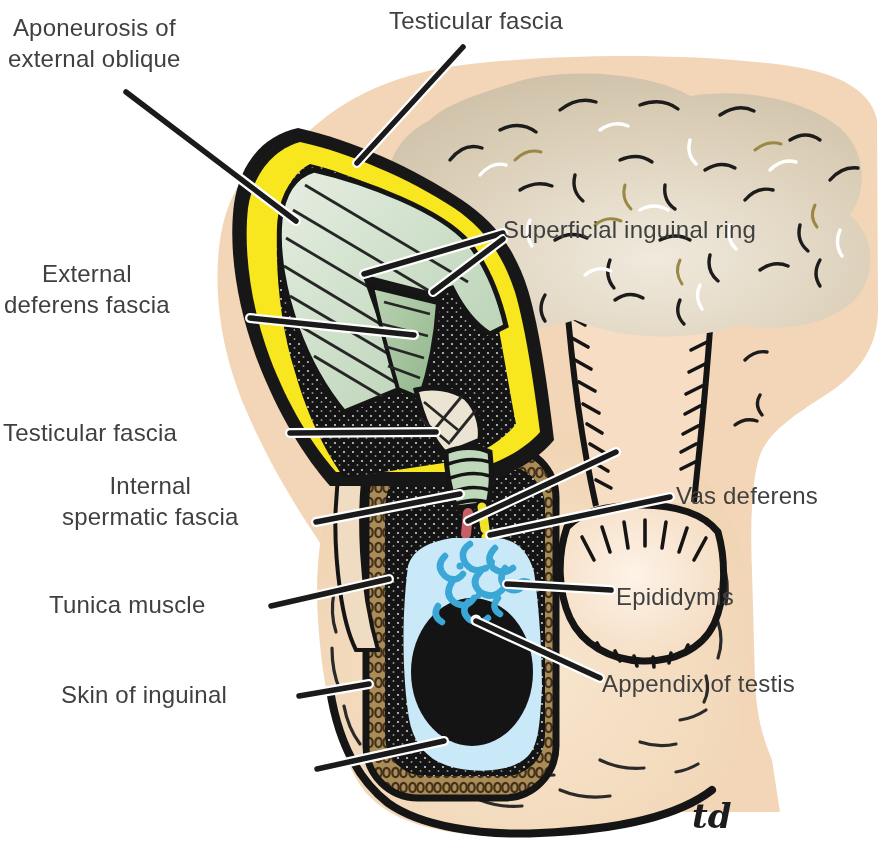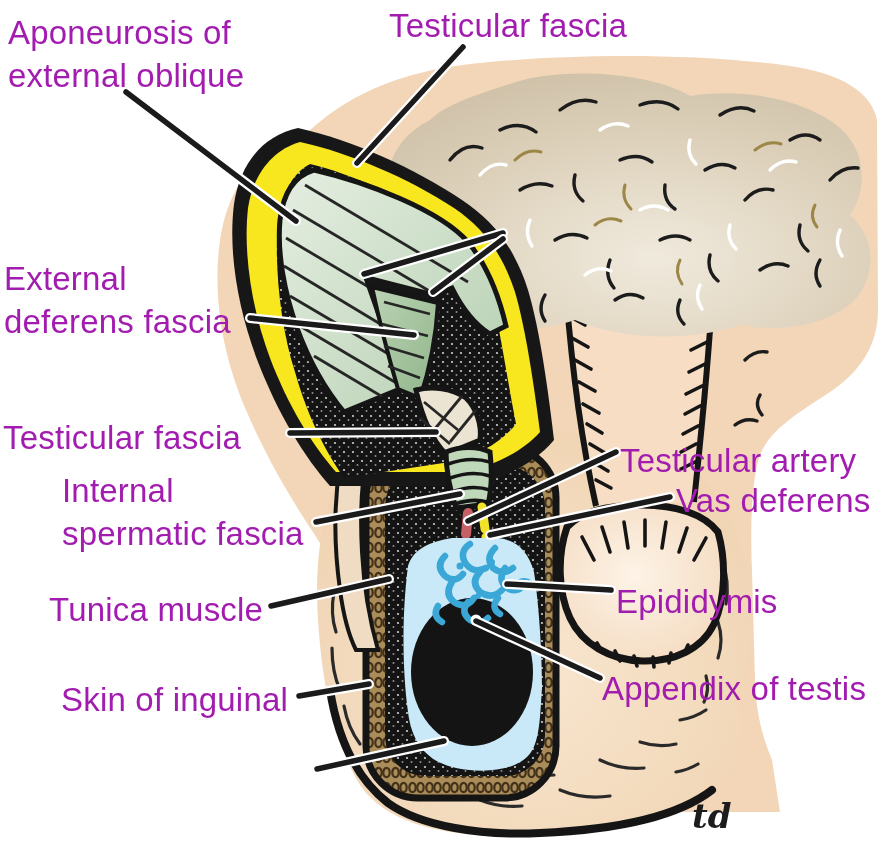--- a/index.html
+++ b/index.html
@@ -1,20 +1,20 @@
 <!DOCTYPE html>
 <html><head>
 <meta charset="utf-8">
 <style>
   html,body{margin:0;padding:0;background:#fff;}
   .fig{position:relative;width:883px;height:854px;background:#ffffff;overflow:hidden;
        font-family:"Liberation Sans",sans-serif;}
   .fig svg{position:absolute;left:0;top:0;}
-  .label{position:absolute;font-size:33px;line-height:1.3;color:#a21caf;
-         white-space:pre-line;letter-spacing:0.2px;}
+  .label{position:absolute;font-size:24px;line-height:1.3;color:#404040;
+         white-space:pre-line;letter-spacing:0.2px;text-align:center;}
   .sig{font-family:"DejaVu Serif",serif;font-style:italic;font-weight:bold;}
   .halo{stroke:#ffffff;stroke-width:10;fill:none;stroke-linecap:round;}
   .lead{stroke:#1b1b1b;stroke-width:5.5;fill:none;stroke-linecap:round;}
   .curlB{stroke:#1c1c1c;stroke-width:3.4;fill:none;stroke-linecap:round;}
   .curlW{stroke:#ffffff;stroke-width:3.4;fill:none;stroke-linecap:round;}
   .curlO{stroke:#9c8747;stroke-width:3;fill:none;stroke-linecap:round;}
   .wr{stroke:#2a2a2a;stroke-width:3.2;fill:none;stroke-linecap:round;}
   .hatch{stroke:#151515;stroke-width:3.6;fill:none;stroke-linecap:round;}
   .streak{stroke:#262626;stroke-width:2.8;fill:none;}
 </style>
@@ -274,25 +274,25 @@
     <path class="halo" d="M600,678 L476,621"></path>
         <path class="lead" d="M600,678 L476,621"></path>
   </g>
 
   <text x="692" y="828" class="sig" font-size="34" fill="#1c1c1c">td</text>
 </svg>
 
   <div class="label" style="left:8px;top:12px">Aponeurosis of
 external oblique</div>
   <div class="label" style="left:389px;top:5px">Testicular fascia</div>
+  <div class="label" style="left:503px;top:214px">Superficial inguinal ring</div>
   <div class="label" style="left:4px;top:258px">External
 deferens fascia</div>
   <div class="label" style="left:3px;top:417px">Testicular fascia</div>
   <div class="label" style="left:62px;top:470px">Internal
 spermatic fascia</div>
   <div class="label" style="left:49px;top:589px">Tunica muscle</div>
   <div class="label" style="left:61px;top:679px">Skin of inguinal</div>
-  <div class="label" style="left:620px;top:440px">Testicular artery</div>
   <div class="label" style="left:676px;top:480px">Vas deferens</div>
   <div class="label" style="left:602px;top:668px">Appendix of testis</div>
   <div class="label" style="left:616px;top:581px">Epididymis</div>
 
 </div>
 
 </body></html>

